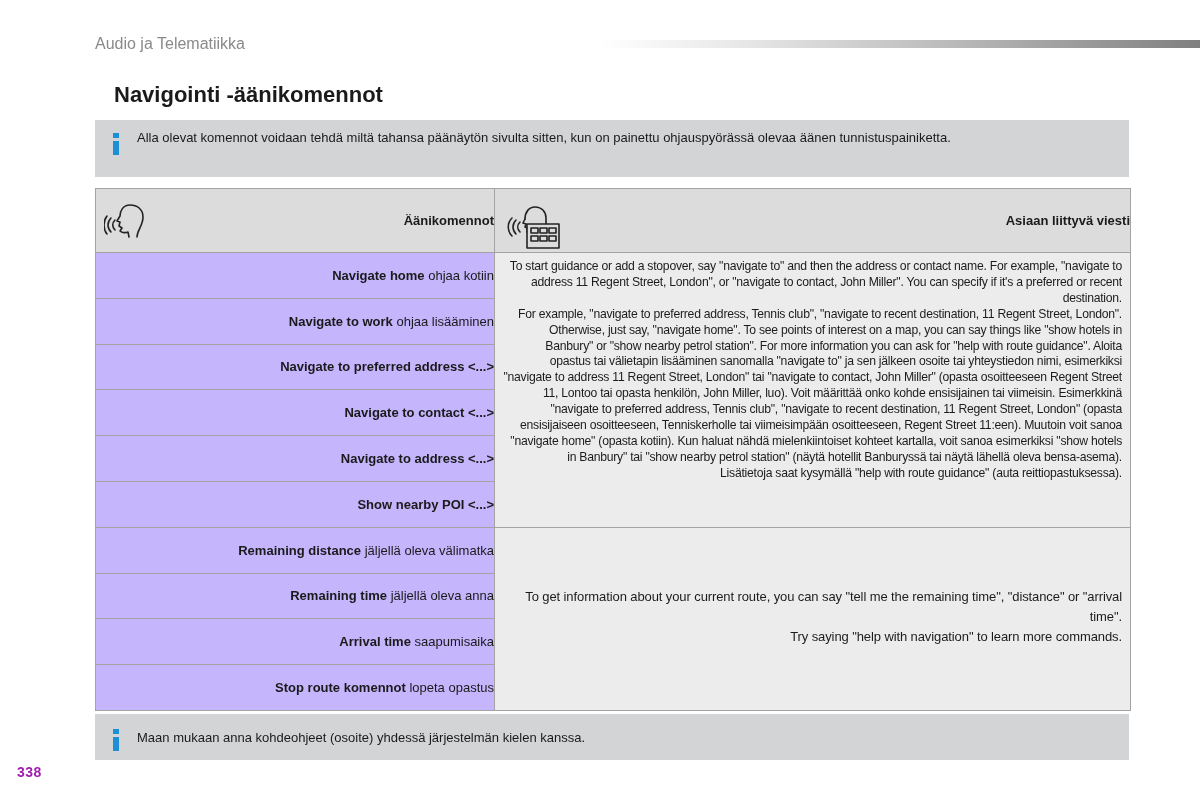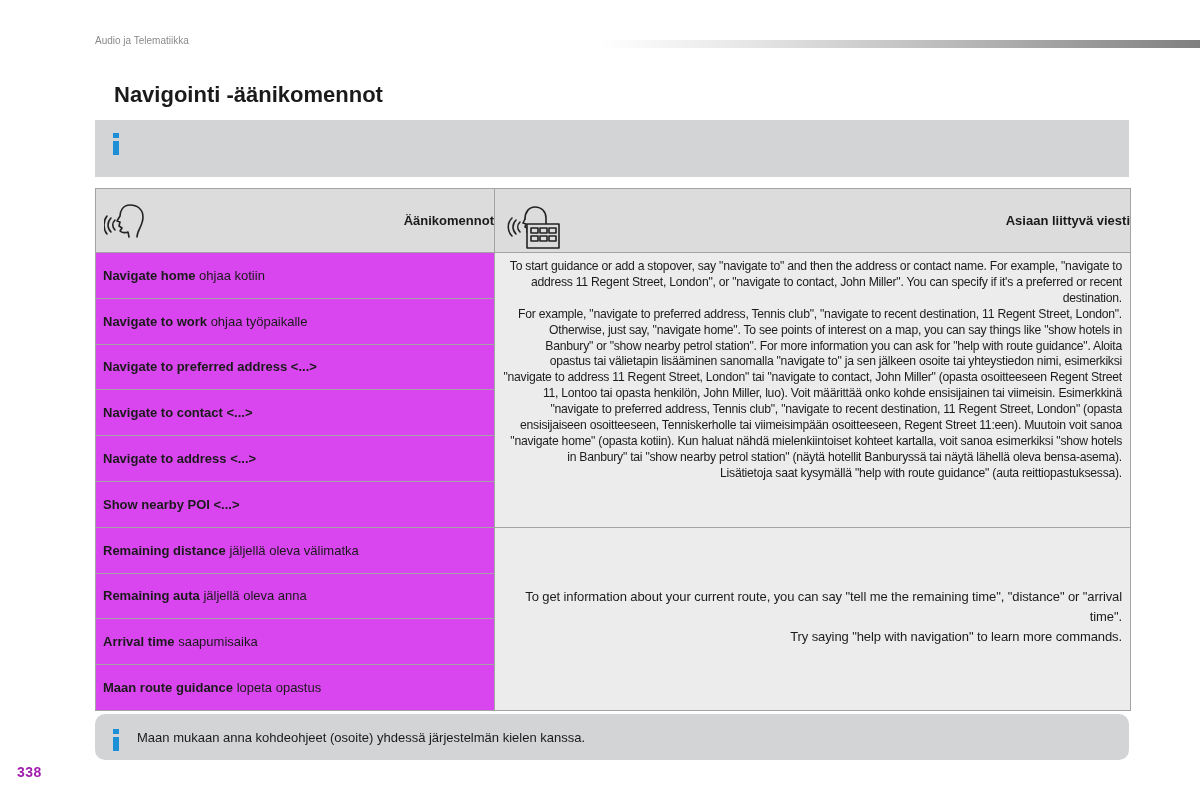--- a/index.html
+++ b/index.html
@@ -1,34 +1,34 @@
 <!DOCTYPE html>
 <html><head>
 <meta charset="utf-8">
 <style>
   html, body { margin: 0; padding: 0; }
   body {
     width: 1200px; height: 800px; background: #ffffff; position: relative; overflow: hidden;
     font-family: "Liberation Sans", sans-serif; color: #1a1a1a;
   }
   .section-label {
-    position: absolute; left: 95px; top: 35px; font-size: 10px; color: #8a8a8a;
+    position: absolute; left: 95px; top: 35px; font-size: 16px; color: #8a8a8a;
   }
   .header-bar {
     position: absolute; left: 600px; top: 40px; width: 600px; height: 8px;
     background: linear-gradient(to right, #ffffff 0%, #e6e6e6 25%, #b8b8b8 60%, #7f7f7f 100%);
   }
   .page-title {
     position: absolute; left: 94px; top: 82px; font-size: 22px; font-weight: bold; color: #1a1a1a; margin-left: 20px;
   }
   .info-box {
     position: absolute; left: 95px; background: #d3d4d6; box-sizing: border-box;
   }
   .info-box.top { top: 120px; width: 1034px; height: 57px; padding: 8px 0 0 42px; }
-  .info-box.bottom { top: 714px; width: 1034px; height: 46px; padding: 14px 0 0 42px; border-radius: 10px; }
+  .info-box.bottom { top: 714px; width: 1034px; height: 46px; padding: 14px 0 0 42px; }
   .info-icon {
     position: absolute; left: 18px; width: 6px; background: #1d8fd6;
   }
   .info-box.top .info-icon { top: 13px; }
   .info-box.bottom .info-icon { top: 15px; }
   .info-icon .dot { position: absolute; left: 0; top: 0; width: 6px; height: 5px; background: #1d8fd6; }
   .info-icon .stem { position: absolute; left: 0; top: 8px; width: 6px; height: 14px; background: #1d8fd6; }
   .info-text { font-size: 13px; line-height: 20px; color: #1a1a1a; }
 
   table.cmd {
@@ -39,21 +39,21 @@
   table.cmd th {
     background: #dcdcdc; height: 64px; font-size: 13px; font-weight: bold; text-align: right;
     position: relative; padding: 0;
   }
   .col1 { width: 399px; }
   .col2 { width: 636px; }
   .th-icon { position: absolute; left: 8px; top: 10px; }
   .th-label-1 { display: inline-block; padding-left: 0; }
   .th-label-2 { display: inline-block; padding-left: 0; }
   td.cmd-cell {
-    height: 45.8px; background: #d946ef; font-size: 13px; padding: 0 0 0 7px; vertical-align: middle;
+    height: 45.8px; background: #c4b5fd; font-size: 13px; padding: 0 0 0 7px; vertical-align: middle; text-align: right;
   }
   td.cmd-cell b { font-weight: bold; }
   td.desc-cell {
     background: #ececec; font-size: 12.2px; line-height: 15.9px; padding: 6px 8px 0 8px;
     vertical-align: top; letter-spacing: -0.25px; color: #1c1c1c; text-align: right;
   }
   td.desc-cell.route {
     vertical-align: middle; font-size: 13px; line-height: 20px; letter-spacing: -0.1px; padding: 0 8px 4px 8px; margin-left: 11px;
   }
   .desc-line { display: block; }
@@ -66,20 +66,21 @@
 
 <div class="section-label">Audio ja Telematiikka</div>
 <div class="header-bar"></div>
 <div class="page-title">Navigointi -äänikomennot</div>
 
 <div class="info-box top">
   <div class="info-icon">
     <div class="dot"></div>
       <div class="stem"></div>
   </div>
+  <div class="info-text">Alla olevat komennot voidaan tehdä miltä tahansa päänäytön sivulta sitten, kun on painettu ohjauspyörässä olevaa äänen tunnistuspainiketta.</div>
 </div>
 
 <table class="cmd">
   <colgroup>
       <col class="col1">
       <col class="col2">
     </colgroup>
   <thead>
     <tr>
       <th>
@@ -118,21 +119,21 @@
   <tbody>
     <tr>
       <td class="cmd-cell"><b>Navigate home</b><span> ohjaa kotiin</span></td>
       <td class="desc-cell" rowspan="6">
         <span class="desc-line">To start guidance or add a stopover, say "navigate to" and then the address or contact name. For example, "navigate to address 11 Regent Street, London", or "navigate to contact, John Miller". You can specify if it's a preferred or recent destination.</span>
         <span class="desc-line">For example, "navigate to preferred address, Tennis club", "navigate to recent destination, 11 Regent Street, London". Otherwise, just say, "navigate home". To see points of interest on a map, you can say things like "show hotels in Banbury" or "show nearby petrol station". For more information you can ask for "help with route guidance". Aloita opastus tai välietapin lisääminen sanomalla "navigate to" ja sen jälkeen osoite tai yhteystiedon nimi, esimerkiksi "navigate to address 11 Regent Street, London" tai "navigate to contact, John Miller" (opasta osoitteeseen Regent Street 11, Lontoo tai opasta henkilön, John Miller, luo). Voit määrittää onko kohde ensisijainen tai viimeisin. Esimerkkinä "navigate to preferred address, Tennis club", "navigate to recent destination, 11 Regent Street, London" (opasta ensisijaiseen osoitteeseen, Tenniskerholle tai viimeisimpään osoitteeseen, Regent Street 11:een). Muutoin voit sanoa "navigate home" (opasta kotiin). Kun haluat nähdä mielenkiintoiset kohteet kartalla, voit sanoa esimerkiksi "show hotels in Banbury" tai "show nearby petrol station" (näytä hotellit Banburyssä tai näytä lähellä oleva bensa-asema).</span>
         <span class="desc-line">Lisätietoja saat kysymällä "help with route guidance" (auta reittiopastuksessa).</span>
       </td>
     </tr>
     <tr>
-      <td class="cmd-cell"><b>Navigate to work</b><span> ohjaa työpaikalle</span></td>
+      <td class="cmd-cell"><b>Navigate to work</b><span> ohjaa lisääminen</span></td>
     </tr>
     <tr>
       <td class="cmd-cell"><b>Navigate to preferred address &lt;...&gt;</b><span></span></td>
     </tr>
     <tr>
       <td class="cmd-cell"><b>Navigate to contact &lt;...&gt;</b><span></span></td>
     </tr>
     <tr>
       <td class="cmd-cell"><b>Navigate to address &lt;...&gt;</b><span></span></td>
     </tr>
@@ -140,27 +141,27 @@
       <td class="cmd-cell"><b>Show nearby POI &lt;...&gt;</b><span></span></td>
     </tr>
     <tr>
       <td class="cmd-cell"><b>Remaining distance</b><span> jäljellä oleva välimatka</span></td>
       <td class="desc-cell route" rowspan="4">
         <span class="desc-line">To get information about your current route, you can say "tell me the remaining time", "distance" or "arrival time".</span>
         <span class="desc-line">Try saying "help with navigation" to learn more commands.</span>
       </td>
     </tr>
     <tr>
-      <td class="cmd-cell"><b>Remaining auta</b><span> jäljellä oleva anna</span></td>
+      <td class="cmd-cell"><b>Remaining time</b><span> jäljellä oleva anna</span></td>
     </tr>
     <tr>
       <td class="cmd-cell"><b>Arrival time</b><span> saapumisaika</span></td>
     </tr>
     <tr>
-      <td class="cmd-cell"><b>Maan route guidance</b><span> lopeta opastus</span></td>
+      <td class="cmd-cell"><b>Stop route komennot</b><span> lopeta opastus</span></td>
     </tr>
   </tbody>
 </table>
 
 <div class="info-box bottom">
   <div class="info-icon">
     <div class="dot"></div>
       <div class="stem"></div>
   </div>
   <div class="info-text">Maan mukaan anna kohdeohjeet (osoite) yhdessä järjestelmän kielen kanssa.</div>

